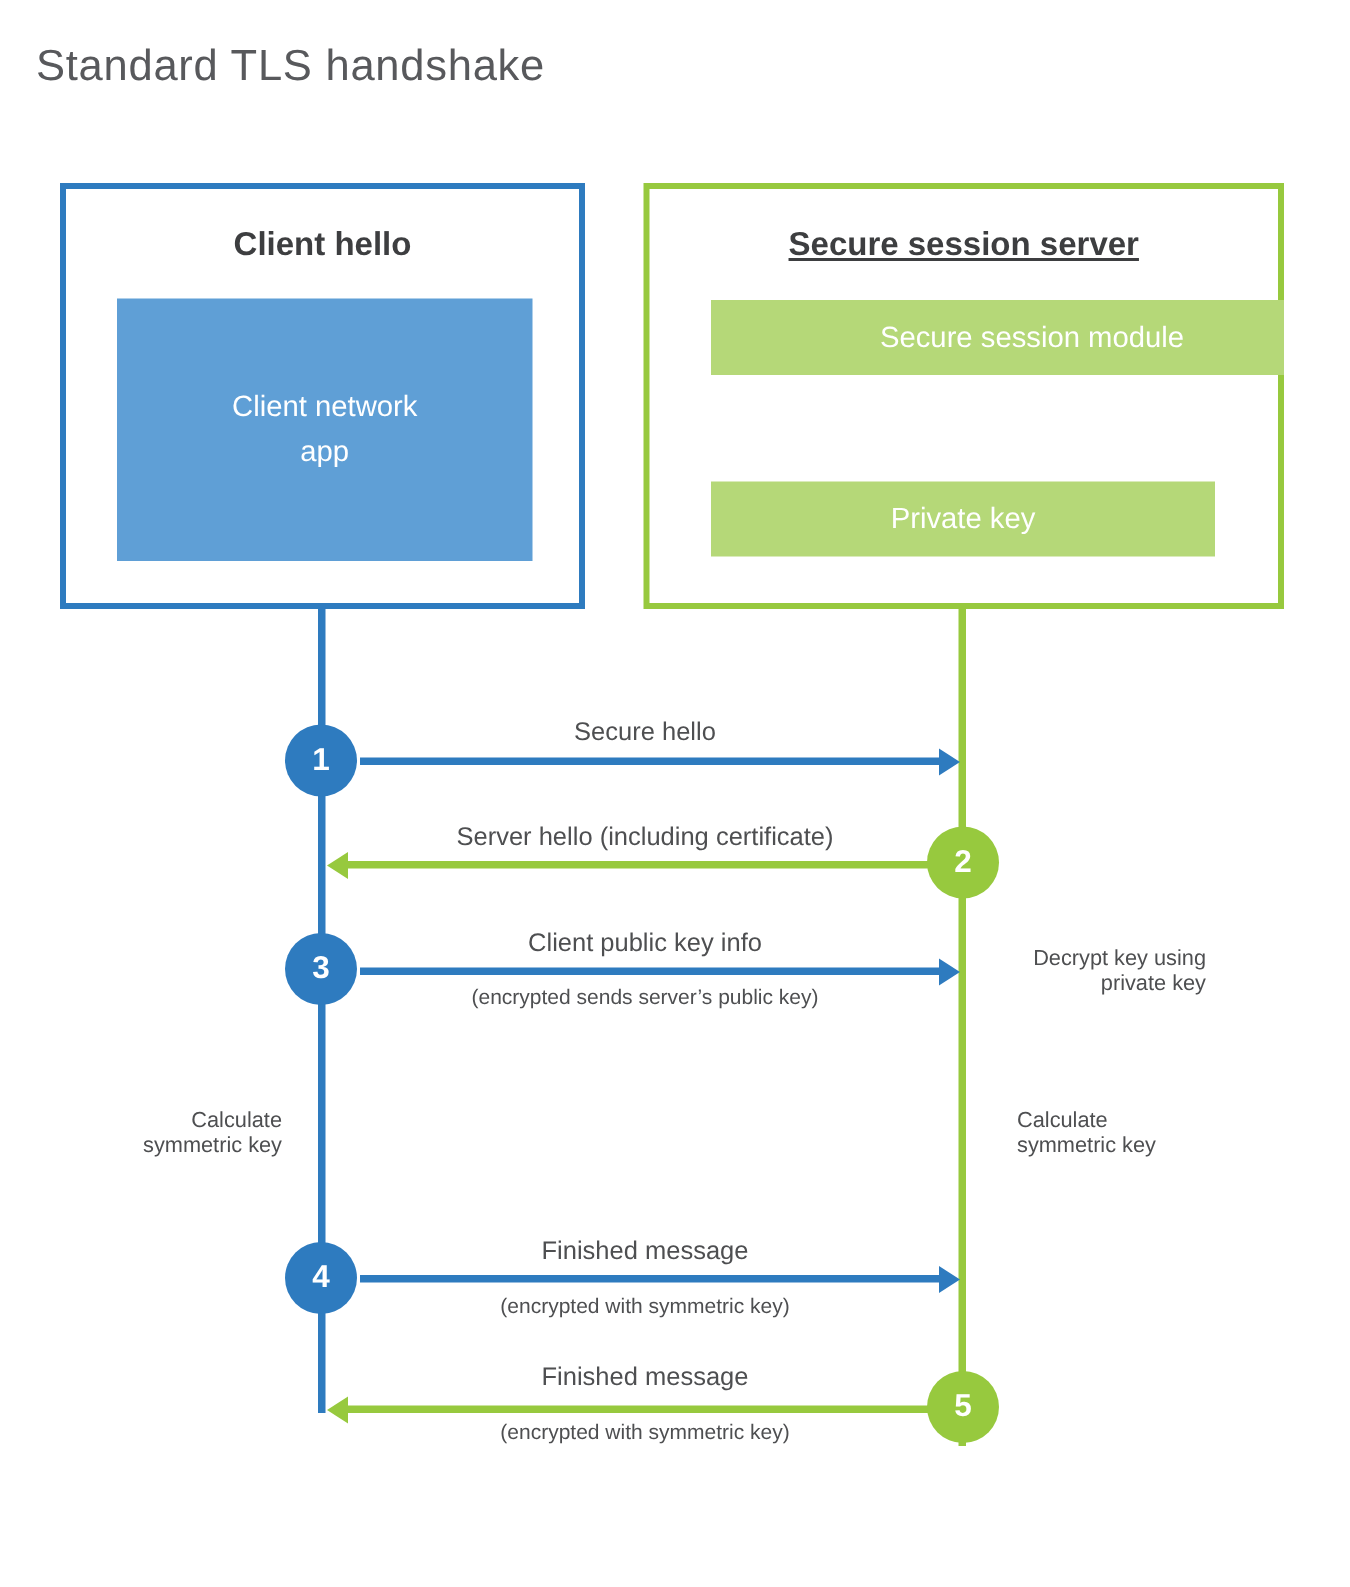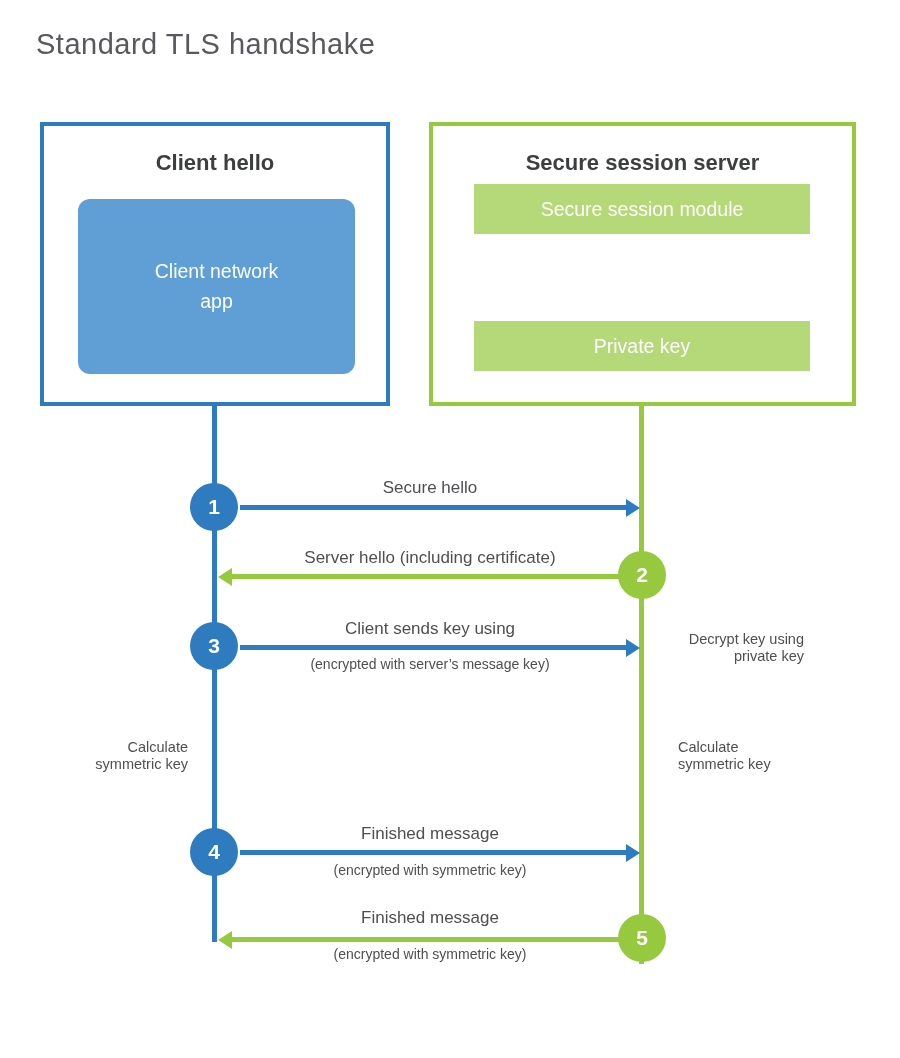--- a/index.html
+++ b/index.html
@@ -11,21 +11,21 @@
   .canvas {
     position: relative;
     width: 900px;
     height: 1058px;
     background: #ffffff;
     overflow: hidden;
   }
   .abs { position: absolute; }
 
   .diagram-title {
-    left: 36px; top: 28px;
+    left: 24px; top: 28px;
     font-size: 29px;
     font-weight: 300;
     letter-spacing: 0.5px;
     color: var(--title_color, #58595c);
   }
 
   
   .actor-box {
     box-sizing: border-box;
     background: #ffffff;
@@ -39,43 +39,42 @@
     border: 4px solid var(--green, #97c93e);
   }
   .actor-title {
     top: 150px;
     text-align: center;
     font-size: 22px;
     font-weight: bold;
     color: var(--heading, #3d3e40);
   }
   .client-title { left: 40px; width: 350px; }
-  .server-title { left: 429px; width: 427px; }
+  .server-title { left: 429px; width: 427px; text-decoration: underline; }
 
   .client-app {
     left: 78px; top: 199px; width: 277px; height: 175px;
     background: var(--blue_fill, #5f9fd6);
     color: #ffffff;
     font-size: 19.5px;
     display: flex; align-items: center; justify-content: center;
     text-align: center;
     white-space: pre-line;
     line-height: 1.5;
-    border-radius: 12px;
   }
 
   .server-module {
     left: 474px; width: 336px; height: 50px;
     background: var(--green_fill, #b5d878);
     color: #ffffff;
     font-size: 19.5px;
     display: flex; align-items: center; justify-content: center;
     text-align: center;
   }
-  .module-0 { top: 184px; }
+  .module-0 { top: 200px; padding-left: 46px; }
   .module-1 { top: 263px; }
   .module-2 { top: 321px; }
 
   
   .lifeline { width: 5px; }
   .lifeline-client { left: 212px; top: 404px; height: 538px; background: var(--blue, #2e7bbf); }
   .lifeline-server { left: 639px; top: 404px; height: 560px; background: var(--green, #97c93e); }
 
   
   .step-circle {
@@ -177,22 +176,22 @@
 
   <div class="abs arrow arrow-green arrow-left arrow-2">
       <span class="head"></span>
     </div>
   <div class="abs msg-label label-2">Server hello (including certificate)</div>
   <div class="abs step-circle step-green circle-2">2</div>
 
   <div class="abs arrow arrow-blue arrow-right arrow-3">
       <span class="head"></span>
     </div>
-  <div class="abs msg-label label-3">Client sends key using</div>
-  <div class="abs msg-sublabel sublabel-3">(encrypted with server’s message key)</div>
+  <div class="abs msg-label label-3">Client public key info</div>
+  <div class="abs msg-sublabel sublabel-3">(encrypted sends server’s public key)</div>
   <div class="abs step-circle step-blue circle-3">3</div>
 
   <div class="abs arrow arrow-blue arrow-right arrow-4">
       <span class="head"></span>
     </div>
   <div class="abs msg-label label-4">Finished message</div>
   <div class="abs msg-sublabel sublabel-4">(encrypted with symmetric key)</div>
   <div class="abs step-circle step-blue circle-4">4</div>
 
   <div class="abs arrow arrow-green arrow-left arrow-5">

